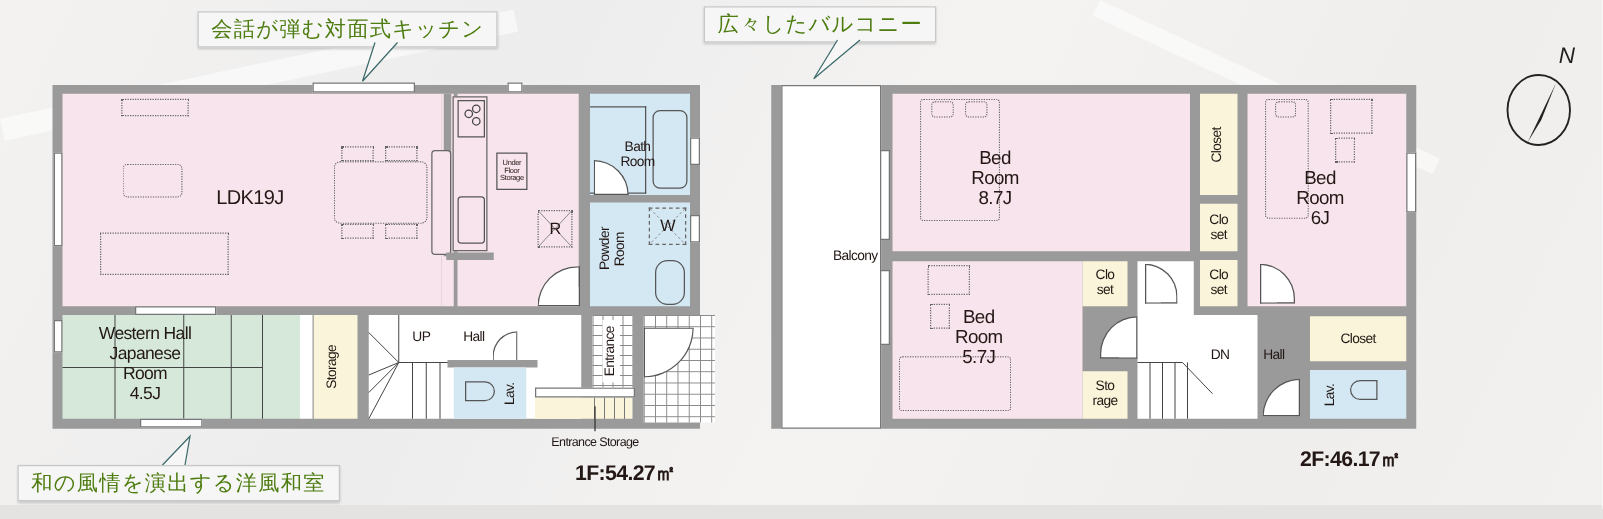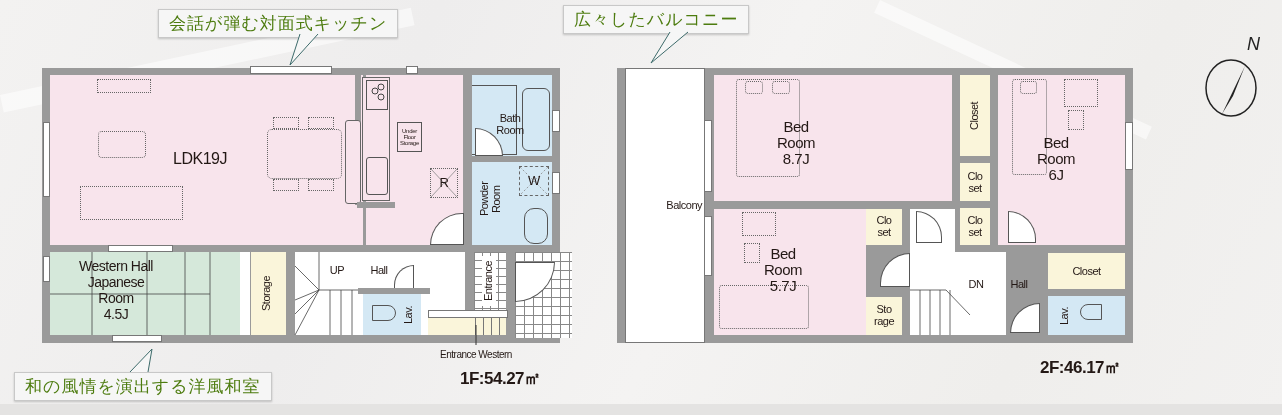--- a/index.html
+++ b/index.html
@@ -160,21 +160,21 @@
   <div class="abs" style="left:394px;top:265px;width:20px;height:24px;background:#fff;border:1px solid #555;border-radius:20px 0 0 0;box-sizing:border-box;"></div>
   <div class="wall" style="left:358px;top:288px;width:72px;height:6px;"></div>
 
   <div class="room blue" style="left:363px;top:294px;width:58px;height:41px;"></div>
   <div class="abs" style="left:372px;top:305px;width:24px;height:16px;border:1px solid #555;border-radius:0 10px 10px 0;box-sizing:border-box;background:#d4e8f4;"></div>
   <div class="lbl lbl-sm vert" style="left:402px;top:300px;height:30px;width:14px;">Lav.</div>
 
   <div class="room cream" style="left:428px;top:318px;width:40px;height:17px;"></div>
   <div class="room cream" style="left:468px;top:318px;width:38px;height:17px;background:repeating-linear-gradient(90deg,#faf5da 0 7px,#777 7px 8px);"></div>
   <div class="abs" style="left:428px;top:310px;width:80px;height:8px;background:#fff;border:1px solid #777;box-sizing:border-box;"></div>
-  <div class="lbl" style="left:424px;top:347px;width:104px;font-size:10px;">Entrance Western</div>
+  <div class="lbl" style="left:424px;top:347px;width:104px;font-size:10px;">Entrance Storage</div>
   <svg style="left:0;top:0;width:1px;height:1px;">
       <line x1="476" y1="325" x2="476" y2="345" stroke="#333"></line>
     </svg>
 
   <div class="room white" style="left:474px;top:252px;width:32px;height:58px;background-image:linear-gradient(#888 1px,transparent 1px),linear-gradient(90deg,#888 1px,transparent 1px);background-size:8px 8px;"></div>
   <div class="lbl lbl-sm vert" style="left:482px;top:256px;height:50px;width:14px;background:#fff;">Entrance</div>
 
   <div class="room white" style="left:515px;top:252px;width:57px;height:86px;background-image:linear-gradient(#888 1px,transparent 1px),linear-gradient(90deg,#888 1px,transparent 1px);background-size:9px 9px;"></div>
   <div class="abs" style="left:515px;top:262px;width:40px;height:40px;background:#fff;border:1px solid #555;border-radius:0 0 40px 0;box-sizing:border-box;"></div>
 

